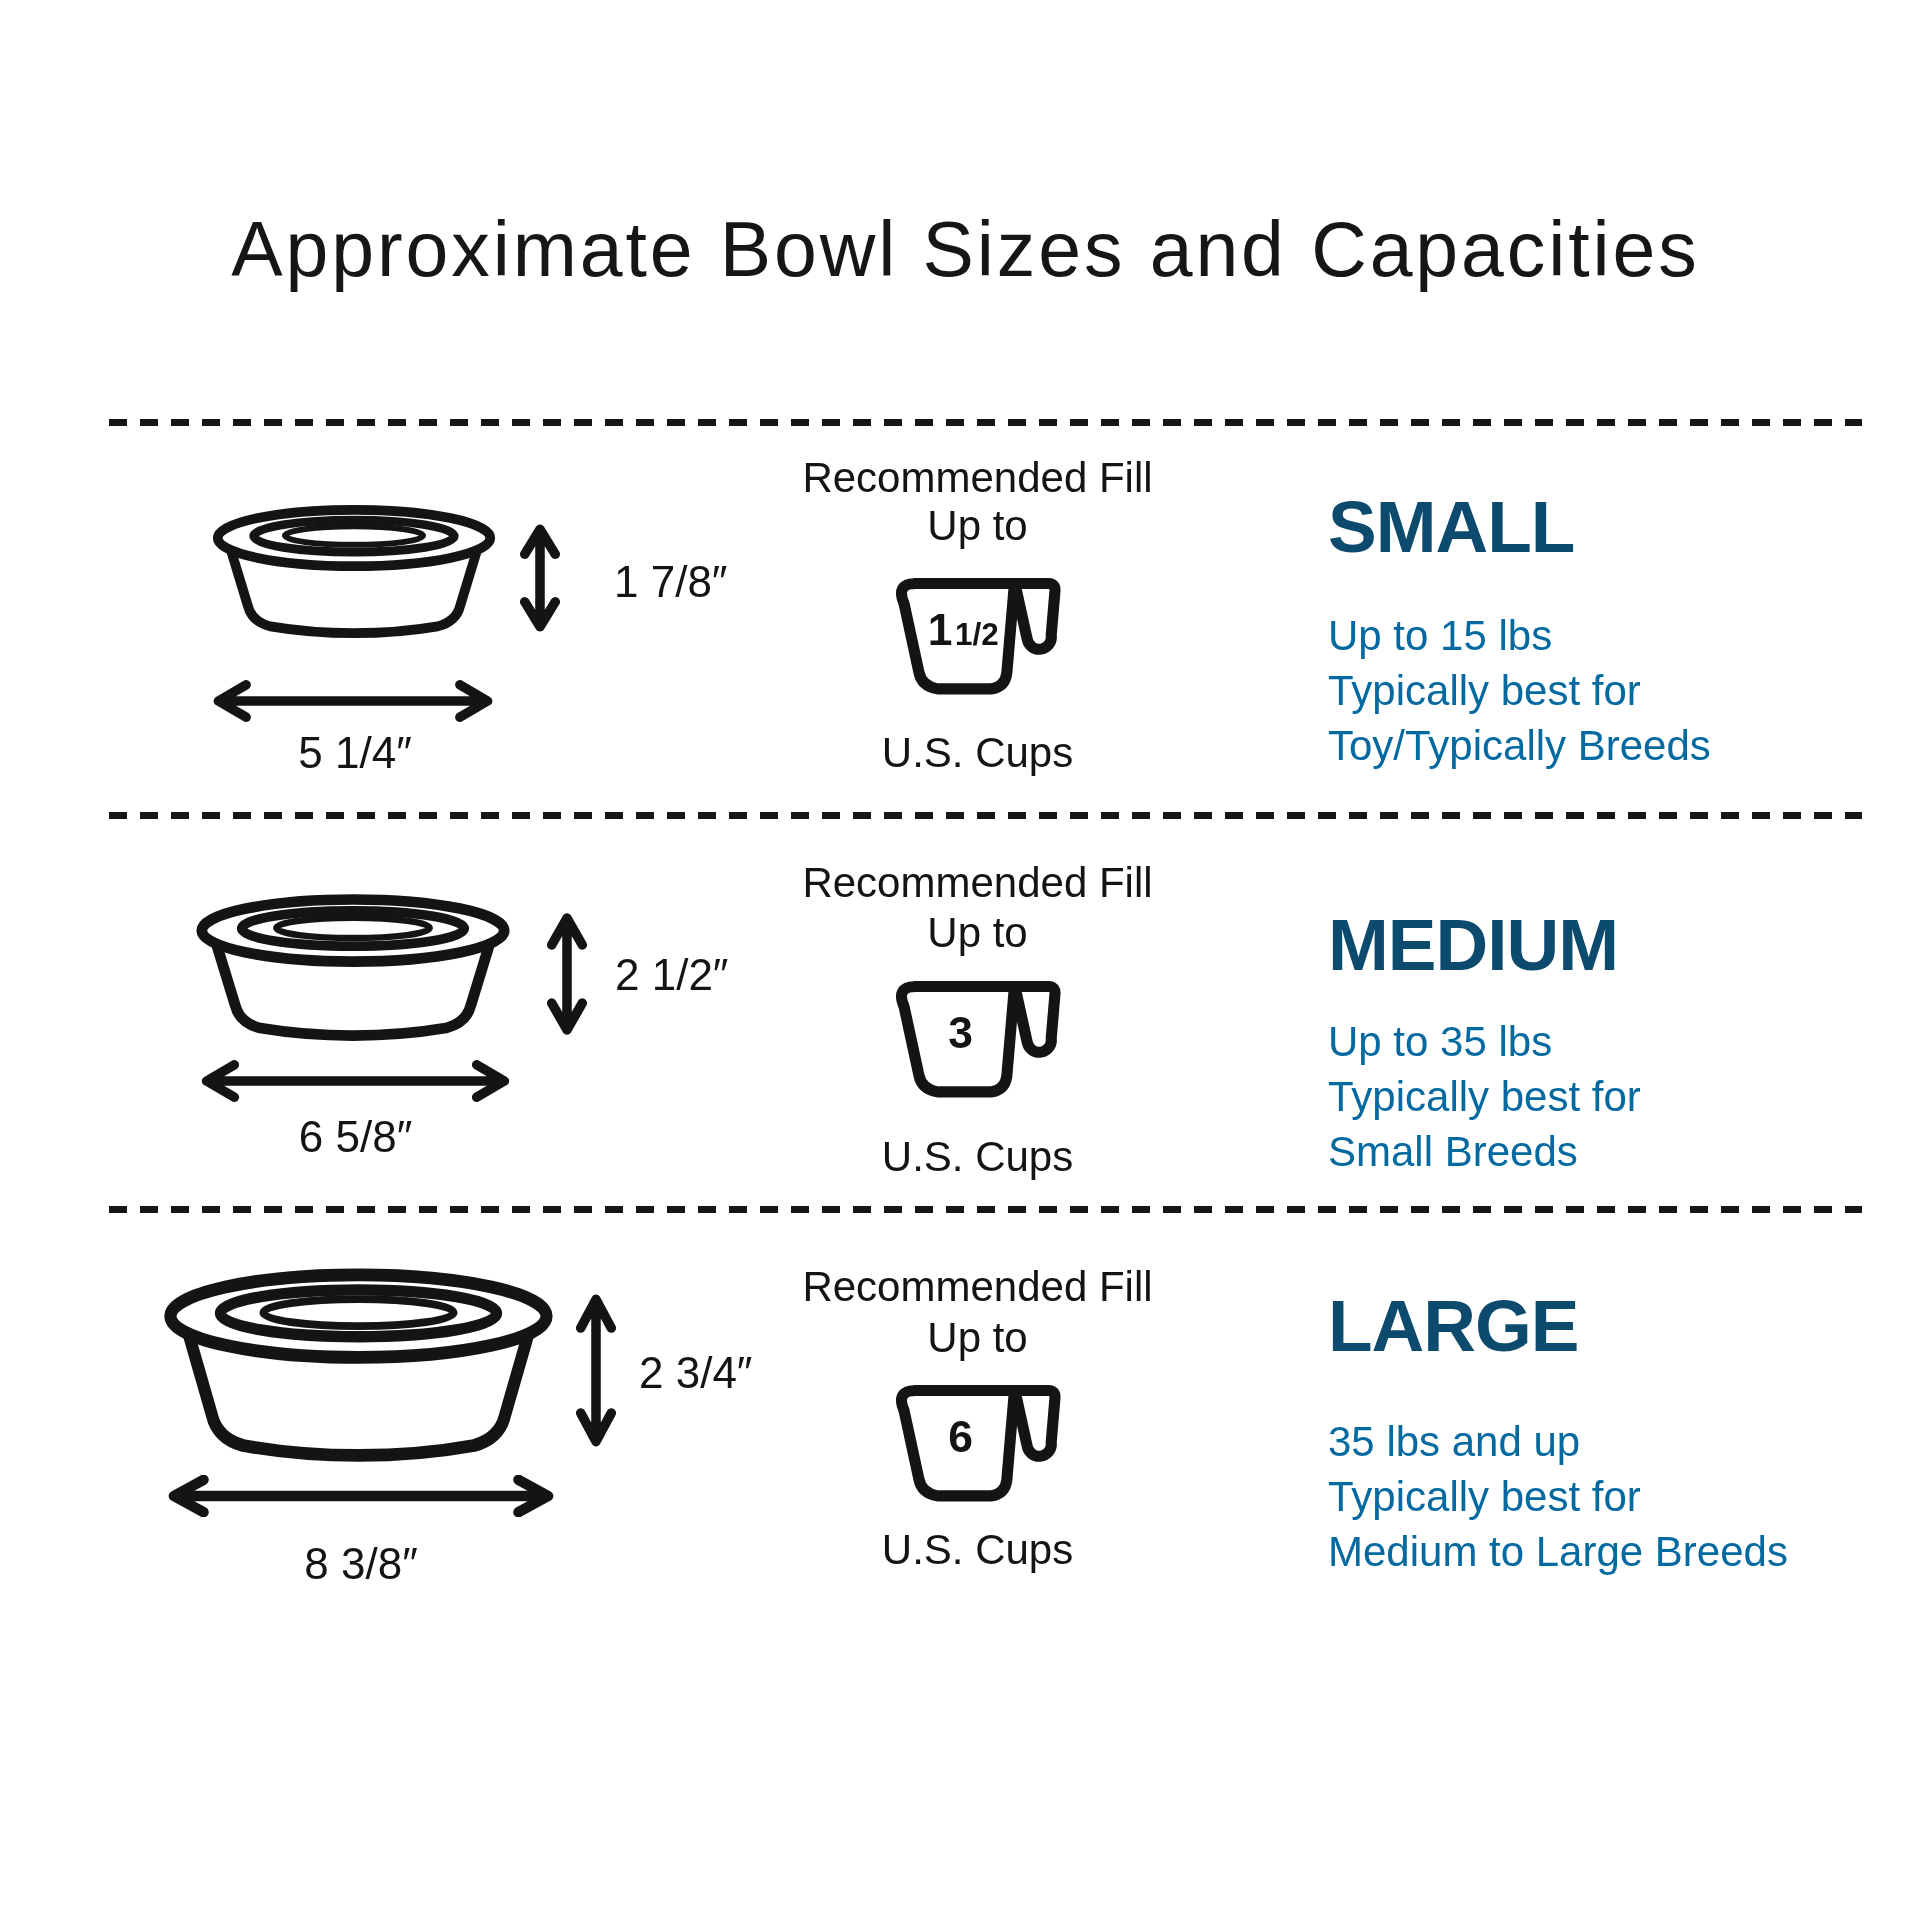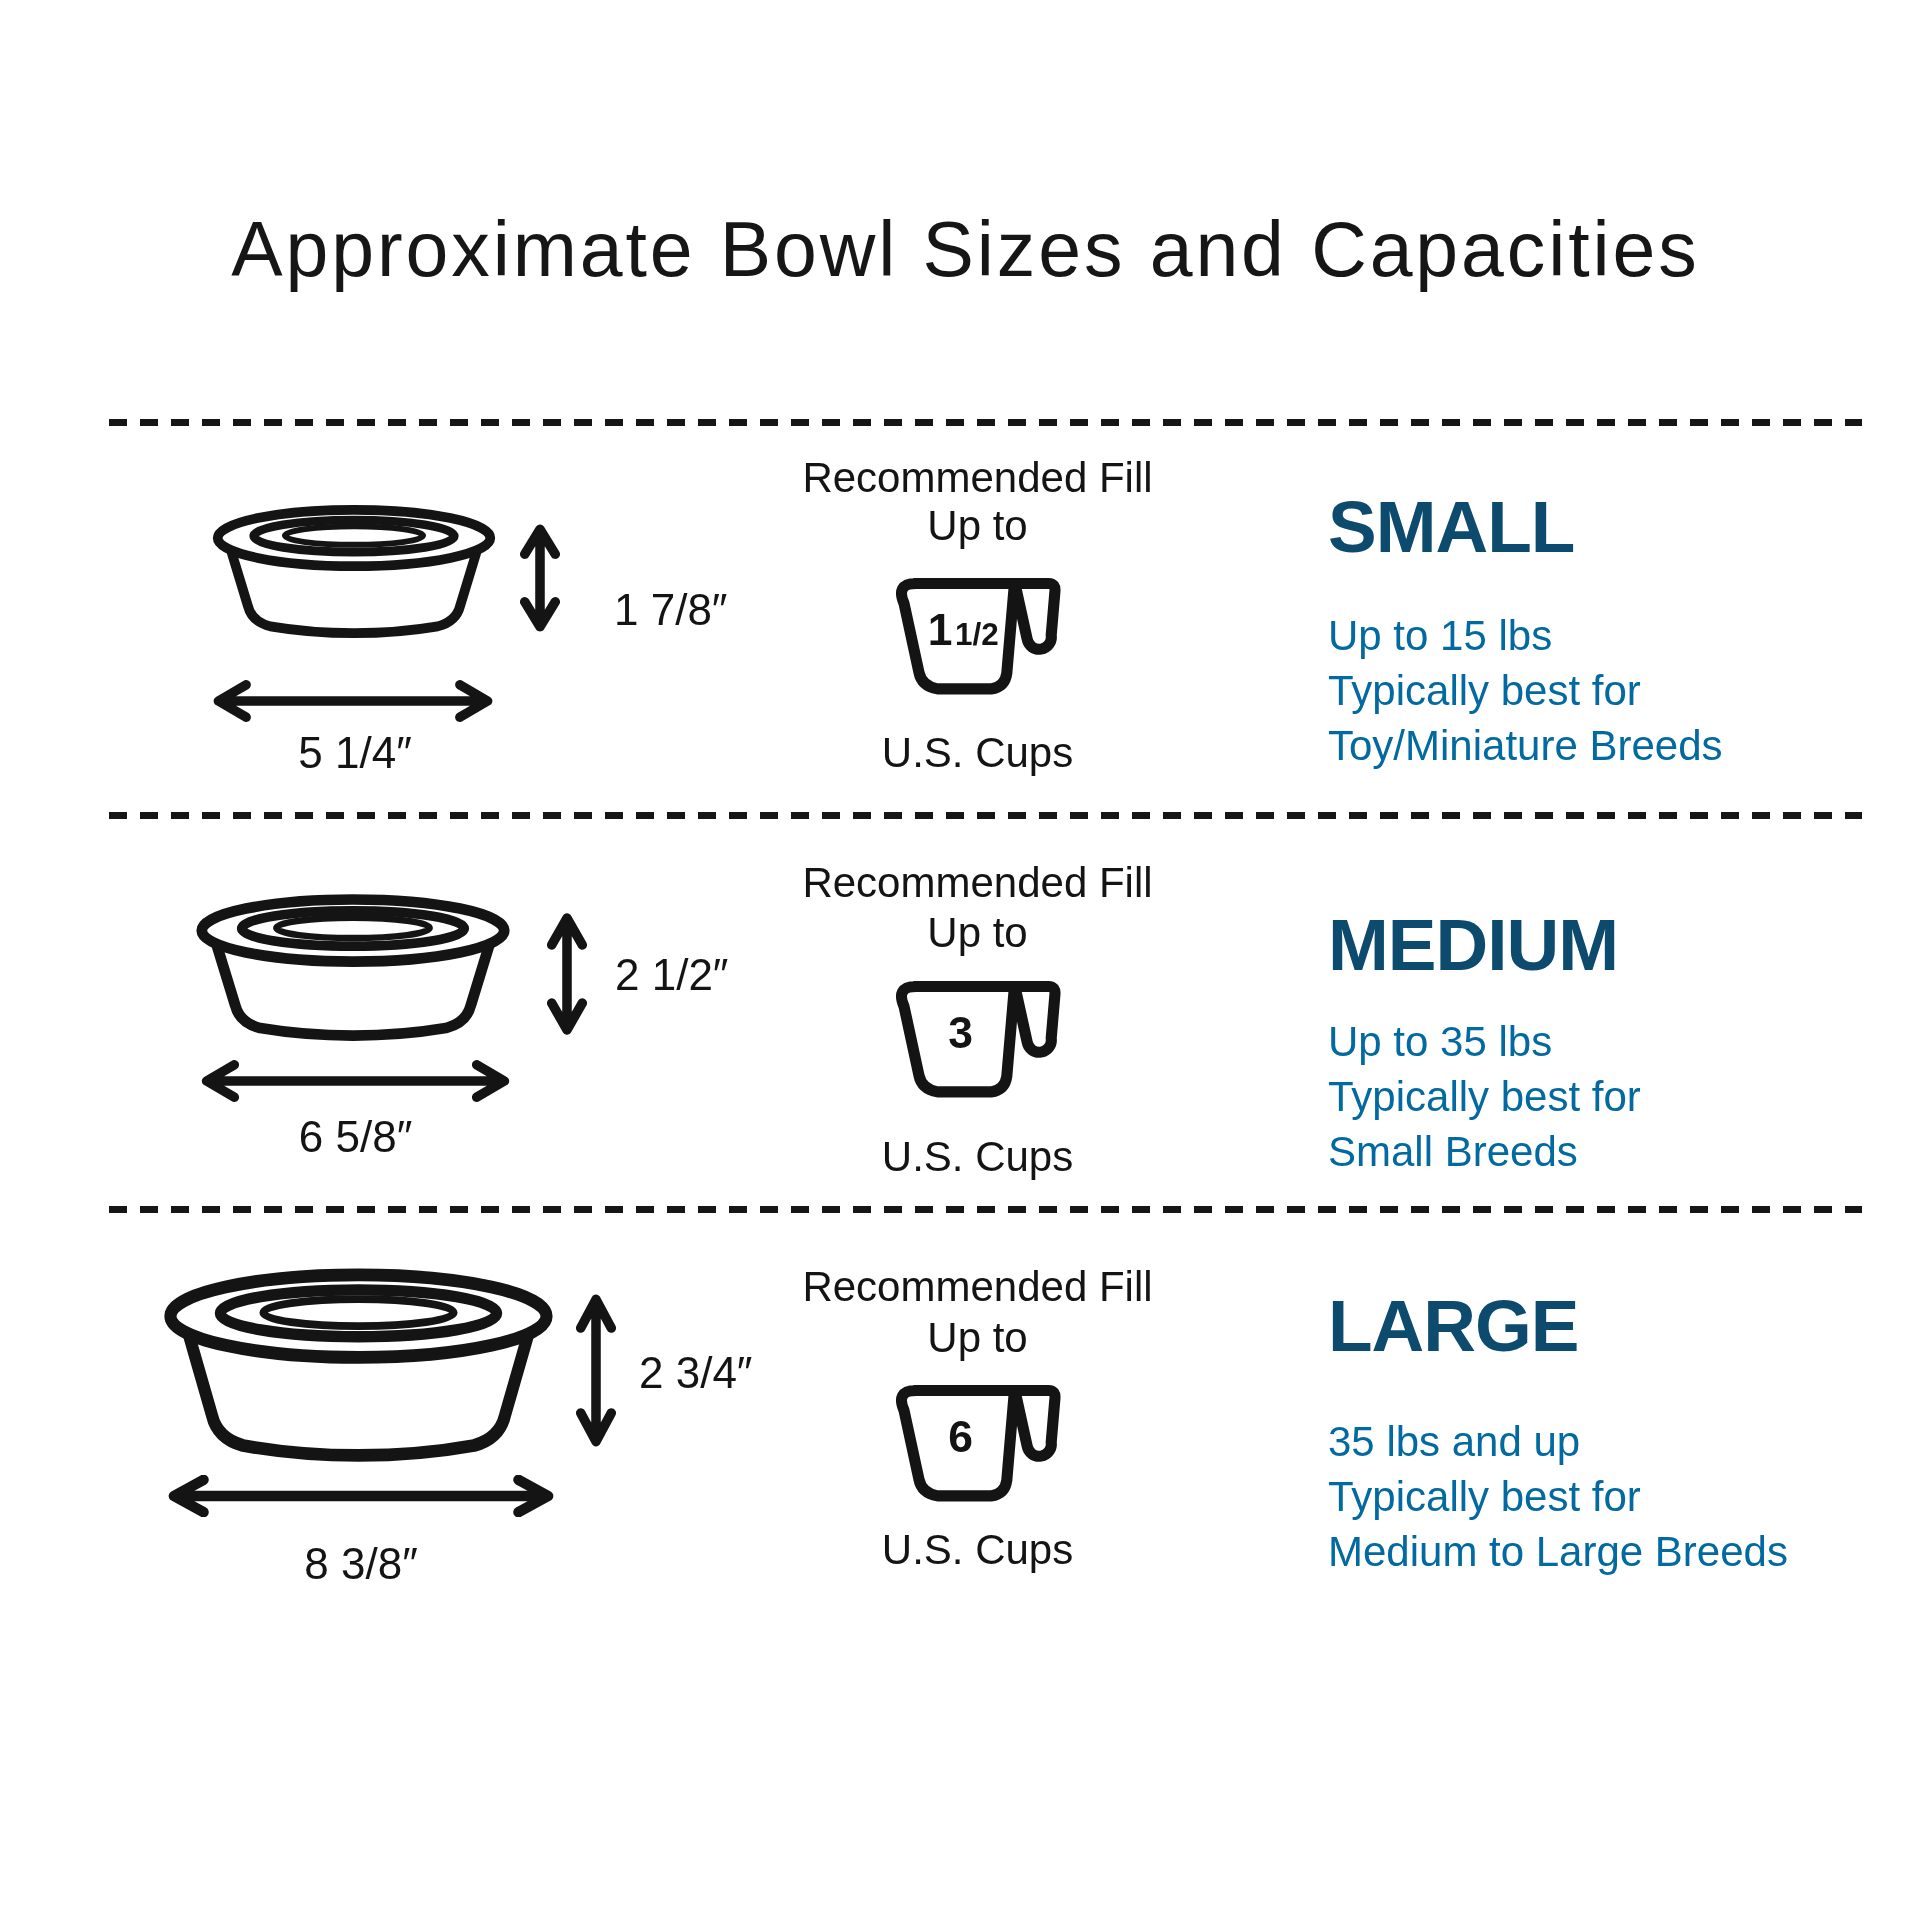--- a/index.html
+++ b/index.html
@@ -38,40 +38,40 @@
   <div>
     <svg class="abs" style="left:208px;top:503px;" width="292" height="136" viewBox="0 0 300 140" preserveAspectRatio="none">
       <path d="M24 50 L41 106 Q45 122 64 127 Q105 134 150 134 Q195 134 236 127 Q255 122 259 106 L276 50" fill="none" stroke="#141414" stroke-width="10" stroke-linecap="round" stroke-linejoin="round"></path>
       <ellipse cx="150" cy="36" rx="140" ry="29" fill="#ffffff" stroke="#141414" stroke-width="10"></ellipse>
       <ellipse cx="150" cy="34" rx="103" ry="16.5" fill="none" stroke="#141414" stroke-width="9"></ellipse>
       <ellipse cx="150" cy="33.5" rx="71" ry="9.5" fill="none" stroke="#141414" stroke-width="6"></ellipse>
     </svg>
     <svg class="abs" style="left:519px;top:521px;" width="42" height="114" viewBox="0 0 44 118">
       <path d="M22 10 L22 108 M6 34 L22 8 L38 34 M6 84 L22 110 L38 84" fill="none" stroke="#141414" stroke-width="10" stroke-linecap="round" stroke-linejoin="round"></path>
     </svg>
-    <div class="abs dim-label" style="left:614px;top:585px;text-align:center;">1 7/8″</div>
+    <div class="abs dim-label" style="left:614px;top:557px;text-align:center;">1 7/8″</div>
     <svg class="abs" style="left:208px;top:680px;" width="290" height="42" viewBox="0 0 300 44">
       <path d="M10 22 L290 22 M38 5 L9 22 L38 39 M262 5 L291 22 L262 39" fill="none" stroke="#141414" stroke-width="10" stroke-linecap="round" stroke-linejoin="round"></path>
     </svg>
     <div class="abs dim-label w-label" style="left:210px;top:728px;width:290px;">5 1/4″</div>
 
     <div class="abs fill-text fill-col" style="top:454px;">Recommended Fill</div>
     <div class="abs fill-text fill-col" style="top:502px;">Up to</div>
     <svg class="abs" style="left:881px;top:572px;" width="185" height="145" viewBox="0 0 200 156">
       <path d="M38 12 C22 12 19 20 25 34 L41 108 Q44 123 61 126 L119 126 Q134 124 136 109 L144 15 M36 12 L181 12 Q189 12 188 21 L184 68 A13 13 0 0 1 158 72 L145 13" fill="none" stroke="#141414" stroke-width="12" stroke-linecap="round" stroke-linejoin="round"></path>
       <text x="64" y="79" text-anchor="middle" font-family="Liberation Sans, sans-serif" font-size="48" font-weight="bold" fill="#141414">1</text>
       <text x="80" y="79" text-anchor="start" font-family="Liberation Sans, sans-serif" font-size="34" font-weight="bold" fill="#141414">1/2</text>
     </svg>
     <div class="abs fill-text fill-col" style="top:729px;">U.S. Cups</div>
 
     <div class="abs size-head" style="left:1328px;top:490px;">SMALL</div>
     <div class="abs size-desc" style="left:1328px;top:608px;">
       <div>Up to 15 lbs</div>
       <div>Typically best for</div>
-      <div>Toy/Miniature Breeds</div>
+      <div>Toy/Typically Breeds</div>
     </div>
   </div>
 
   <div>
     <svg class="abs" style="left:191px;top:892px;" width="324" height="150" viewBox="0 0 300 140" preserveAspectRatio="none">
       <path d="M24 50 L41 106 Q45 122 64 127 Q105 134 150 134 Q195 134 236 127 Q255 122 259 106 L276 50" fill="none" stroke="#141414" stroke-width="10" stroke-linecap="round" stroke-linejoin="round"></path>
       <ellipse cx="150" cy="36" rx="140" ry="29" fill="#ffffff" stroke="#141414" stroke-width="10"></ellipse>
       <ellipse cx="150" cy="34" rx="103" ry="16.5" fill="none" stroke="#141414" stroke-width="9"></ellipse>
       <ellipse cx="150" cy="33.5" rx="71" ry="9.5" fill="none" stroke="#141414" stroke-width="6"></ellipse>
     </svg>

